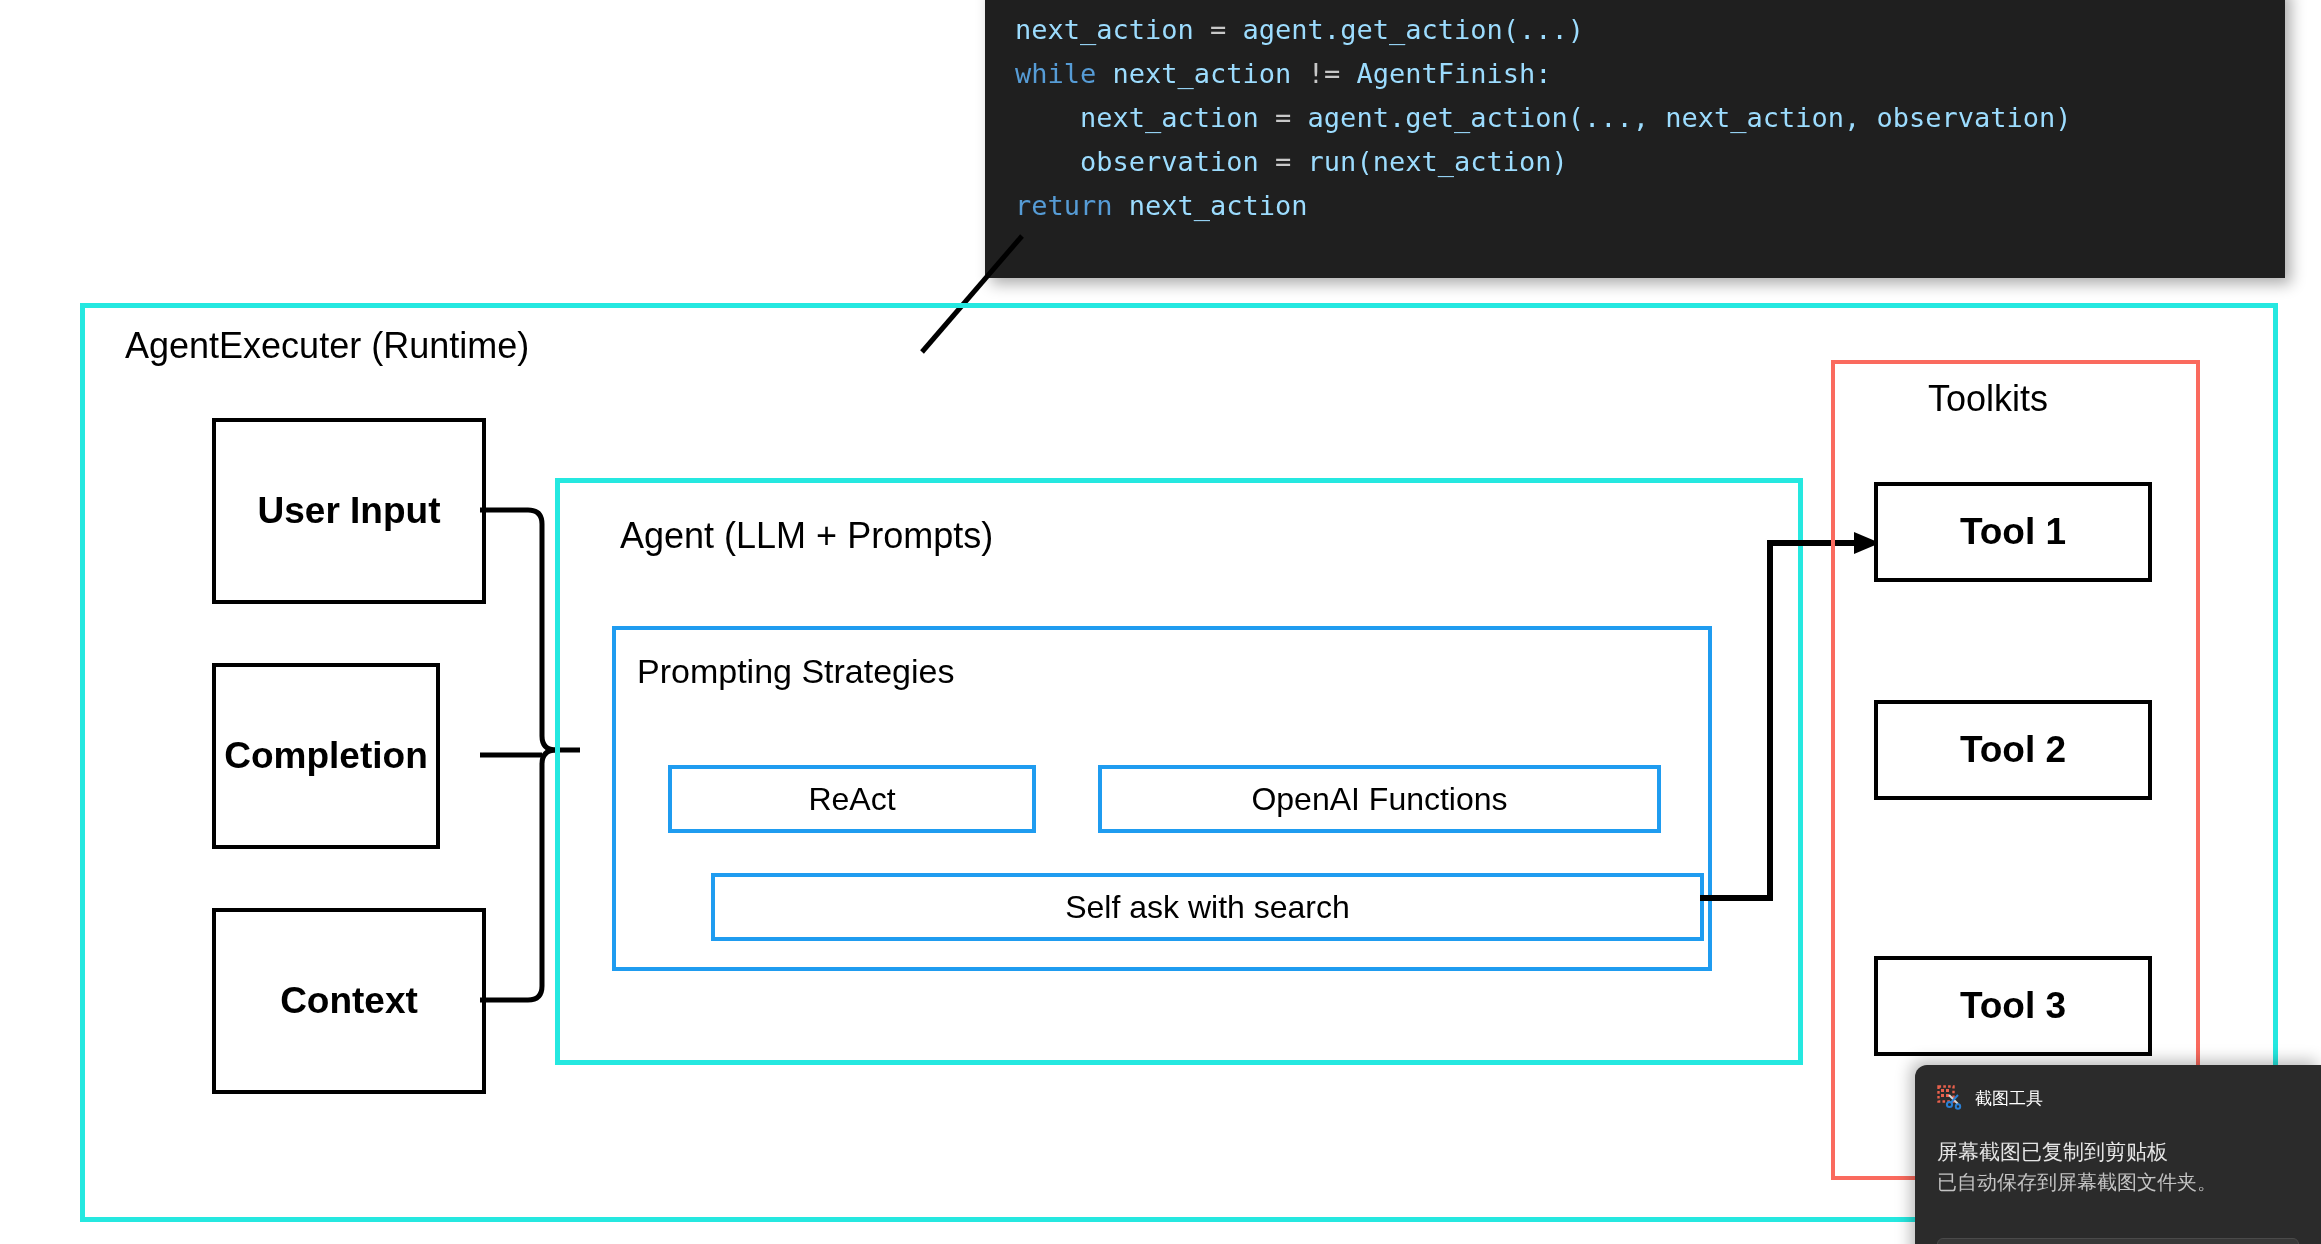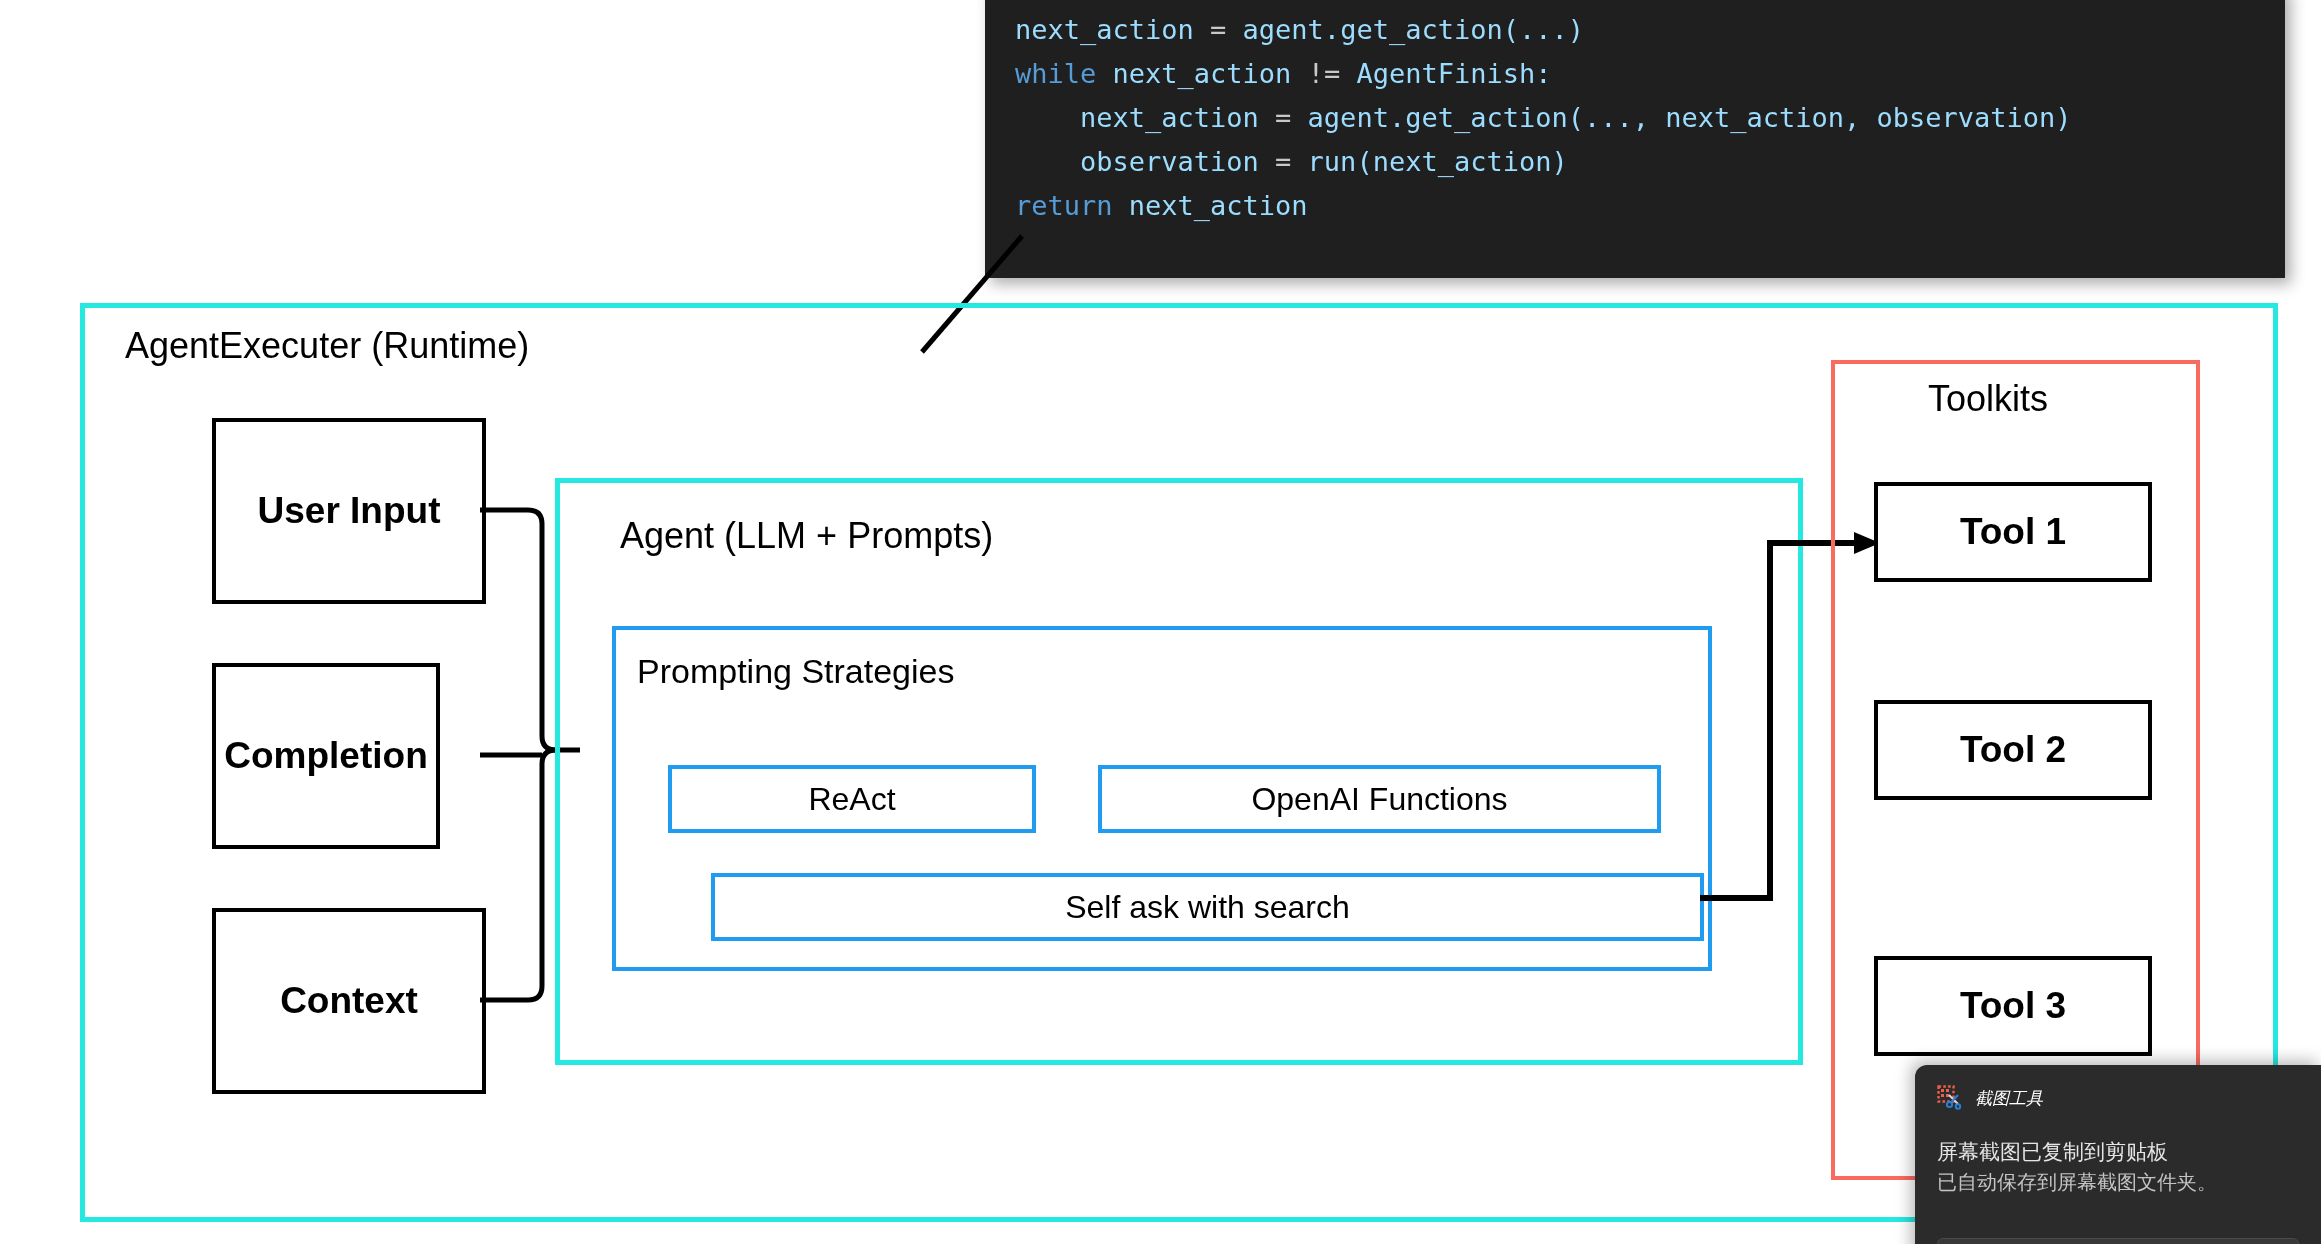--- a/index.html
+++ b/index.html
@@ -224,21 +224,20 @@
     width: 26px;
     height: 26px;
     flex: 0 0 26px;
     position: relative;
   }
   #toast-app-name {
     font-size: 17px;
     color: #ffffff;
     font-family: "DejaVu Sans", sans-serif;
     white-space: nowrap;
-    font-style: italic;
   }
   #toast-body {
     margin-top: 22px;
   }
   #toast-title {
     font-size: 21px;
     color: #e5e5e5;
     font-family: "DejaVu Sans", sans-serif;
     line-height: 30px;
     white-space: nowrap;

